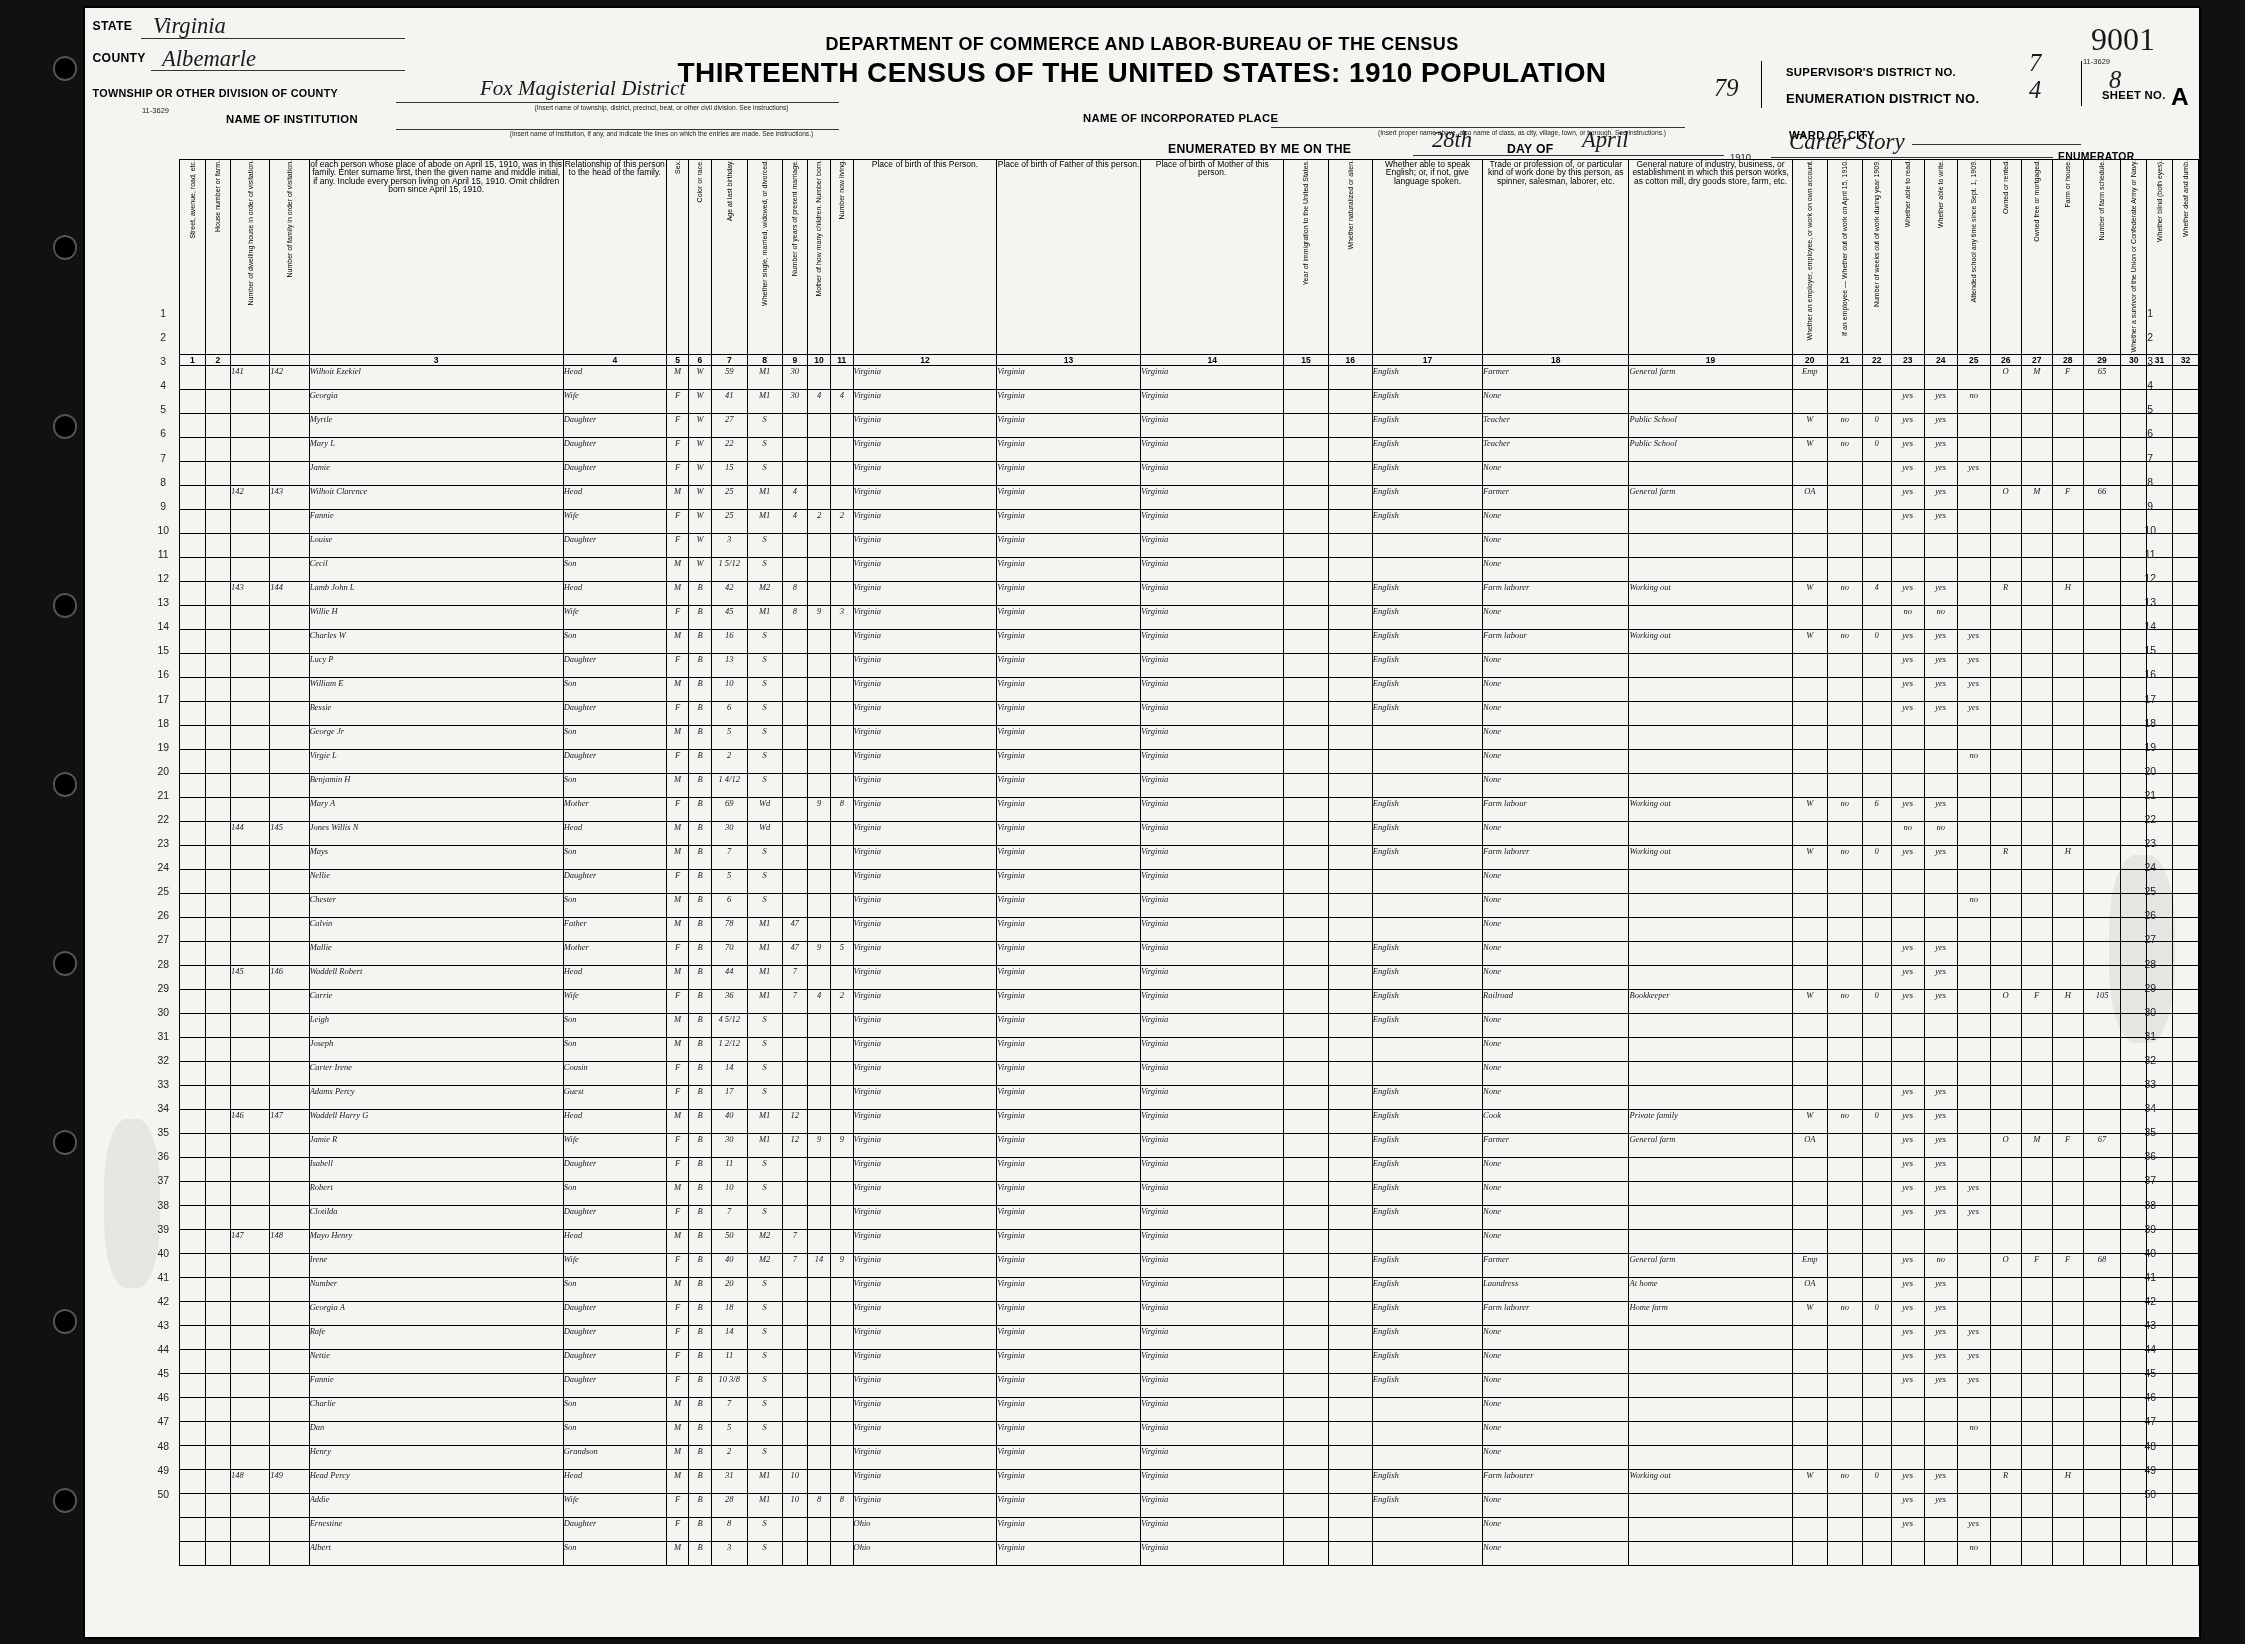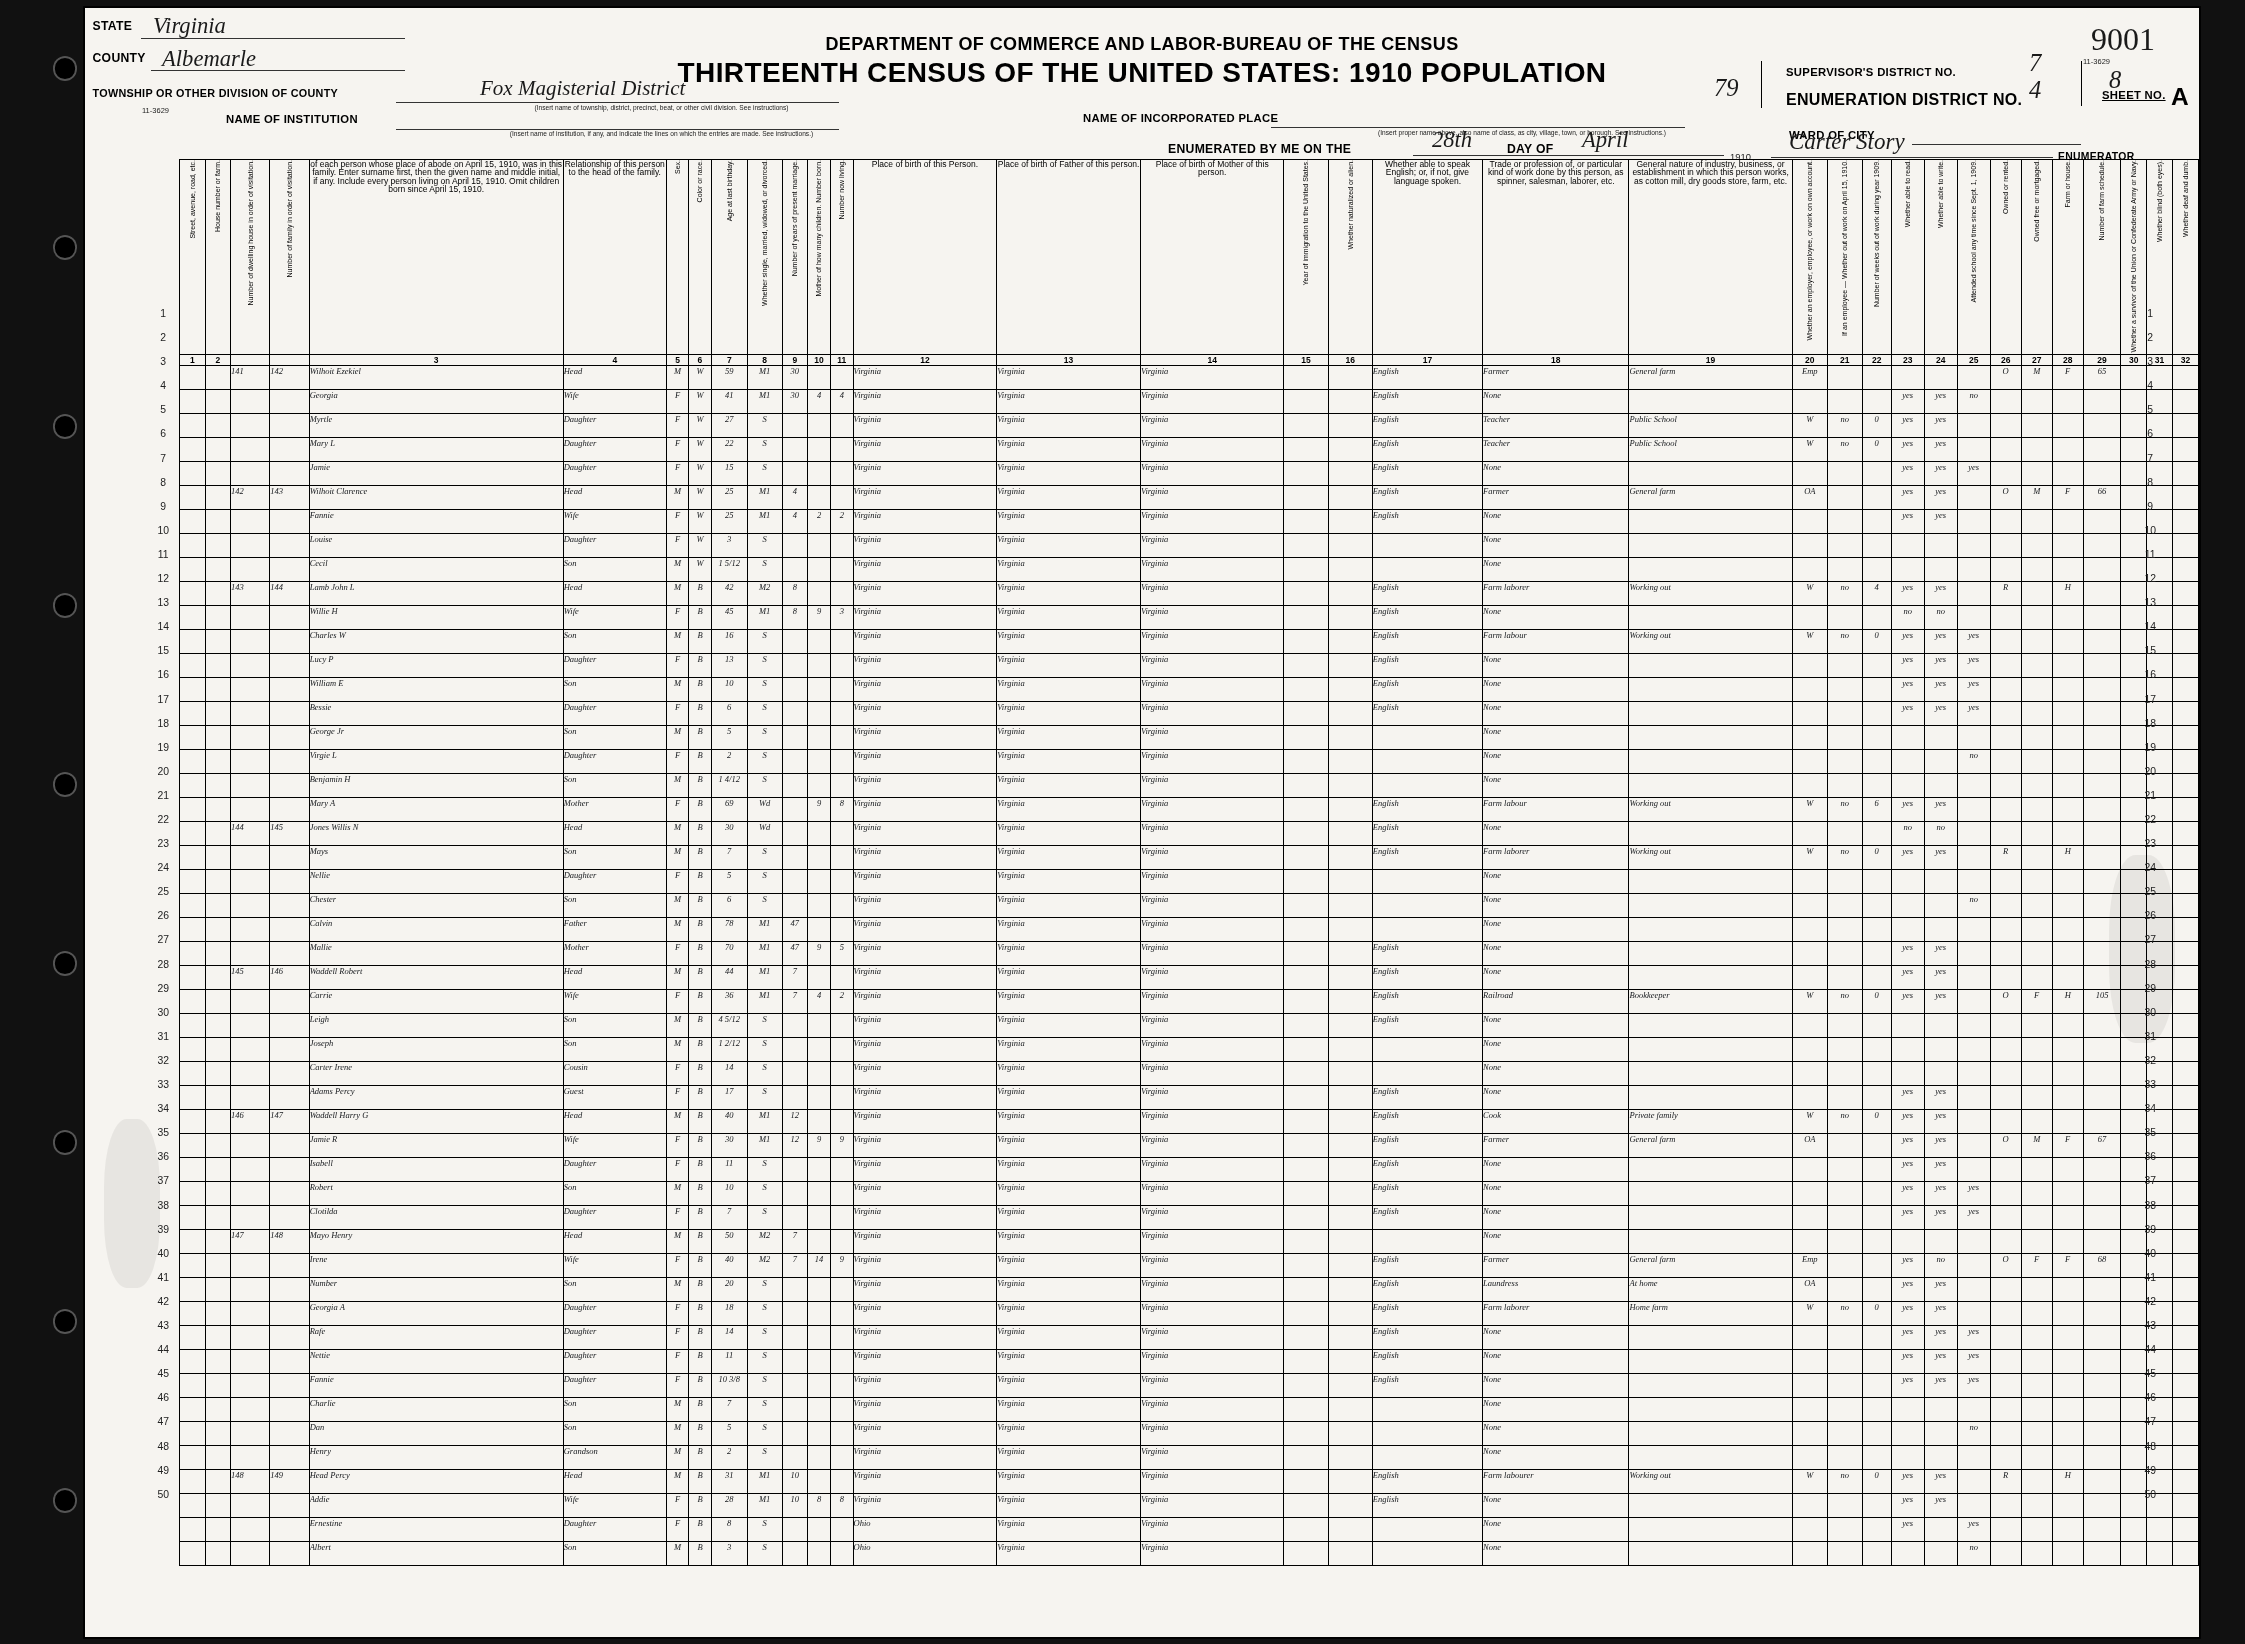--- a/index.html
+++ b/index.html
@@ -80,26 +80,26 @@
       <div class="lbl" style="left:998px;top:104px;font-size:11.3px;">NAME OF INCORPORATED PLACE</div>
       <div class="rule" style="left:1186px;top:119px;width:414px;"></div>
       <div class="tinylbl" style="left:1186px;top:121px;width:414px;text-align:center;font-size:6.6px;">(Insert proper name above, also name of class, as city, village, town, or borough. See instructions.)</div>
 
       <div class="lbl" style="left:1704px;top:121px;font-size:11.3px;">WARD OF CITY</div>
       <div class="rule" style="left:1827px;top:136px;width:169px;"></div>
 
       <div style="position:absolute;left:1676px;top:53px;width:19px;height:47px;border-left:1.9px solid #000;"></div>
       <div class="lbl" style="left:1701px;top:58px;font-size:11.3px;">SUPERVISOR'S DISTRICT NO.</div>
       <div class="hw" style="left:1944px;top:41px;font-size:24.5px;">7</div>
-      <div class="lbl" style="left:1701px;top:83px;font-size:16px;">ENUMERATION DISTRICT NO.</div>
+      <div class="lbl" style="left:1701px;top:83px;font-size:13px;">ENUMERATION DISTRICT NO.</div>
       <div class="hw" style="left:1944px;top:68px;font-size:24.5px;">4</div>
       <div class="hw" style="left:1629px;top:66px;font-size:24.5px;">79</div>
 
       <div style="position:absolute;left:1996px;top:53px;width:13px;height:45px;border-left:1.9px solid #000;"></div>
-      <div class="lbl" style="left:2017px;top:81px;font-size:11.3px;text-decoration:underline;">SHEET NO.</div>
+      <div class="lbl" style="left:2017px;top:81px;font-size:11.3px;">SHEET NO.</div>
       <div class="hw" style="left:2024px;top:58px;font-size:24.5px;">8</div>
       <div class="lbl" style="left:2086px;top:75px;font-size:24.5px;">A</div>
       <div class="hw" style="left:2006px;top:13px;font-size:32px;font-style:normal;">9001</div>
       <div class="tinylbl" style="left:1954px;top:49px;font-size:7.5px;">11-3629</div>
 
       <div class="lbl" style="left:1083px;top:134px;font-size:12.2px;">ENUMERATED BY ME ON THE</div>
       <div class="hw" style="left:1347px;top:119px;font-size:22.6px;">28th</div>
       <div class="lbl" style="left:1422px;top:134px;font-size:12.2px;">DAY OF</div>
       <div class="hw" style="left:1497px;top:119px;font-size:22.6px;">April</div>
       <div class="tinylbl" style="left:1601px;top:143px;font-size:9.4px;">1910</div>

